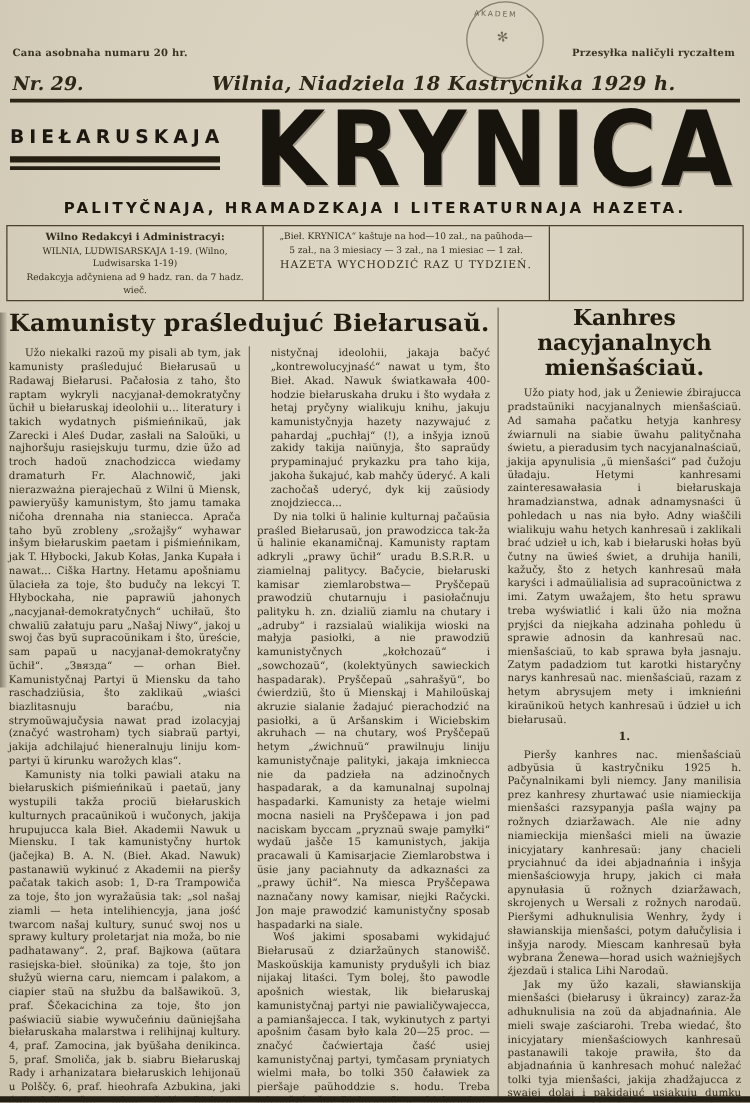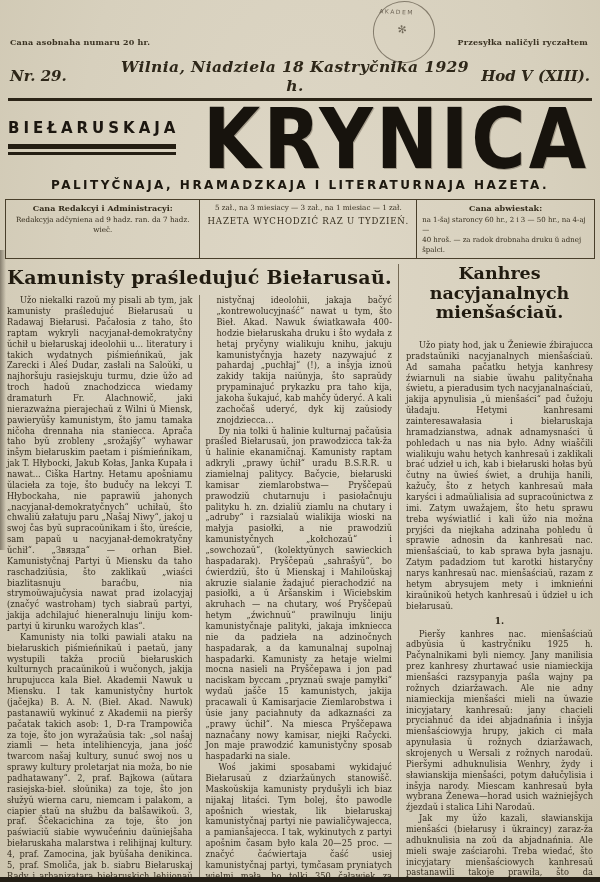--- a/index.html
+++ b/index.html
@@ -44,26 +44,26 @@
   .info-cell{padding:3px 5px;}
   .cell-address{width:33%;text-align:center;}
   .cell-sub{width:37%;text-align:center;border-left:1px solid #493f2b;border-right:1px solid #493f2b;}
   .cell-ads{width:30%;text-align:center;}
   .info-title{font-weight:bold;font-size:8px;}
   .info-strong{font-weight:normal;font-size:8.6px;letter-spacing:.8px;margin-top:1px;}
   .info-small{font-size:7px;text-align:left;}
 
   .main{display:flex;margin:5px 7px 0 7px;}
   .colpair{width:392px;border-right:1px solid #756a55;padding-right:6px;box-sizing:border-box;}
-  .h-left{text-align:right;font-size:19px;font-weight:bold;letter-spacing:.3px;margin:2px 0 7px 0;color:#211b10;}
+  .h-left{text-align:center;font-size:19px;font-weight:bold;letter-spacing:.3px;margin:2px 0 7px 0;color:#211b10;}
   .pair-cols{display:flex;}
   .c1{width:50%;border-right:1px solid #756a55;padding-right:6px;box-sizing:border-box;}
   .c2{width:50%;padding-left:6px;box-sizing:border-box;}
   .c3{flex:1;padding-left:7px;}
-  .h-right{text-align:center;font-size:17.5px;line-height:1.12;font-weight:bold;margin:0 0 17px 0;color:#211b10;}
+  .h-right{text-align:center;font-size:17.5px;line-height:1.12;font-weight:bold;margin:0 0 4px 0;color:#211b10;}
 
   .body-col p{margin:0;text-indent:13px;text-align:justify;
     font-size:8.25px;line-height:1.318;letter-spacing:.05px;color:#332b1d;}
   .cont p:first-child{text-indent:0;margin-left:11px;}
   .section-no{text-align:center;font-weight:bold;font-size:9px;margin:4px 0 3px 0;}
 </style>
 </head>
 <body>
 
 <div class="page">
@@ -76,48 +76,44 @@
   </div>
 
   <div class="topbar">
     <span>Cana asobnaha numaru 20 hr.</span>
     <span>Przesyłka naličyli ryczałtem</span>
   </div>
 
   <div class="dateline-row">
     <span class="issue-no">Nr. 29.</span>
     <span class="dateline">Wilnia, Niadziela 18 Kastryčnika 1929 h.</span>
-    <span class="volume">Hod V (XIII).</span>
   </div>
   <div class="thick-rule"></div>
 
   <div class="masthead">
     <div class="kicker-wrap">
       <div class="kicker">BIEŁARUSKAJA</div>
       <div class="kicker-rule1"></div>
       <div class="kicker-rule2"></div>
     </div>
     <div class="mast-title">KRYNICA</div>
   </div>
 
   <div class="subtitle">PALITYČNAJA, HRAMADZKAJA I LITERATURNAJA HAZETA.</div>
 
   <div class="info-strip">
     <div class="info-cell cell-address">
-      <div class="info-title">Cana Redakcyi i Administracyi:</div>
+      <div class="info-title">Wilno Redakcyi i Administracyi:</div>
+      <div>WILNIA, LUDWISARSKAJA 1-19. (Wilno, Ludwisarska 1-19)</div>
       <div>Redakcyja adčyniena ad 9 hadz. ran. da 7 hadz. wieč.</div>
     </div>
     <div class="info-cell cell-sub">
+      <div>„Bieł. KRYNICA“ kaštuje na hod—10 zał., na paŭhoda—</div>
       <div>5 zał., na 3 miesiacy — 3 zał., na 1 miesiac — 1 zał.</div>
       <div class="info-strong">HAZETA WYCHODZIĆ RAZ U TYDZIEŃ.</div>
-    </div>
-    <div class="info-cell cell-ads">
-      <div class="info-title">Cana abwiestak:</div>
-      <div class="info-small">na 1-šaj staroncy 60 hr., 2 i 3 — 50 hr., na 4-aj —</div>
-      <div class="info-small">40 hroš. — za radok drobnaha druku ŭ adnej špalci.</div>
     </div>
   </div>
 
   <div class="main">
     <div class="colpair">
       <div class="h-left">Kamunisty praśledujuć Biełarusaŭ.</div>
       <div class="pair-cols">
         <div class="c1 body-col">
             <p>Užo niekalki razoŭ my pisali ab tym, jak kamunisty praśledujuć Biełarusaŭ u Radawaj Biełarusi. Pačałosia z taho, što raptam wykryli nacyjanał-demokratyčny ŭchił u biełaruskaj ideolohii u... literatury i takich wydatnych piśmieńnikaŭ, jak Zarecki i Aleś Dudar, zasłali na Saloŭki, u najhoršuju rasiejskuju turmu, dzie ŭžo ad troch hadoŭ znachodzicca wiedamy dramaturh Fr. Alachnowič, jaki nierazważna pierajechaŭ z Wilni ŭ Miensk, pawieryŭšy kamunistym, što jamu tamaka ničoha drennaha nia staniecca. Aprača taho byŭ zrobleny „srožajšy“ wyhawar inšym biełaruskim paetam i piśmieńnikam, jak T. Hłybocki, Jakub Kołas, Janka Kupała i nawat... Ciška Hartny. Hetamu apošniamu ŭlacieła za toje, što budučy na lekcyi T. Hłybockaha, nie paprawiŭ jahonych „nacyjanał-demokratyčnych“ uchiłaŭ, što chwaliŭ załatuju paru „Našaj Niwy“, jakoj u swoj čas byŭ supracoŭnikam i što, ŭreście, sam papaŭ u nacyjanał-demokratyčny ŭchił“. „Звязда“ — orhan Bieł. Kamunistyčnaj Partyi ŭ Miensku da taho raschadziŭsia, što zaklikaŭ „wiaści biazlitasnuju baraćbu, nia strymoŭwajučysia nawat prad izolacyjaj (značyć wastroham) tych siabraŭ partyi, jakija adchilajuć hieneralnuju liniju kom-partyi ŭ kirunku warožych klas“.</p>
             <p>Kamunisty nia tolki pawiali ataku na biełaruskich piśmieńnikaŭ i paetaŭ, jany wystupili takža prociŭ biełaruskich kulturnych pracaŭnikoŭ i wučonych, jakija hrupujucca kala Bieł. Akademii Nawuk u Miensku. I tak kamunistyčny hurtok (jačejka) B. A. N. (Bieł. Akad. Nawuk) pastanawiŭ wykinuć z Akademii na pieršy pačatak takich asob: 1, D-ra Trampowiča za toje, što jon wyražaŭsia tak: „sol našaj ziamli — heta intelihiencyja, jana jość twarcom našaj kultury, sunuć swoj nos u sprawy kultury proletarjat nia moža, bo nie padhatawany“. 2, praf. Bajkowa (aŭtara rasiejska-bieł. słoŭnika) za toje, što jon słužyŭ wierna caru, niemcam i palakom, a ciapier staŭ na słužbu da balšawikoŭ. 3, praf. Ščekacichina za toje, što jon paświaciŭ siabie wywučeńniu daŭniejšaha biełaruskaha malarstwa i relihijnaj kultury. 4, praf. Zamocina, jak byŭšaha denikinca. 5, praf. Smoliča, jak b. siabru Biełaruskaj Rady i arhanizatara biełaruskich lehijonaŭ u Polščy. 6, praf. hieohrafa Azbukina, jaki ćwiardziŭ, što adna čaść Biełarusi znachodzicca pad akupacyjaj Polščy, a druhaja čaść pad akupacyjaj R. S. F. S. R. (Rasiei). 7, praf. Ćwiatkowa za toje, što byccam kaliś supracoŭničaŭ u niejkaj prawaj hazecie. 8, praf. Losika za toje, što zajmajecca zachodnickaj nawukaj i studyjuje polskich historykaŭ i h. d.</p>

